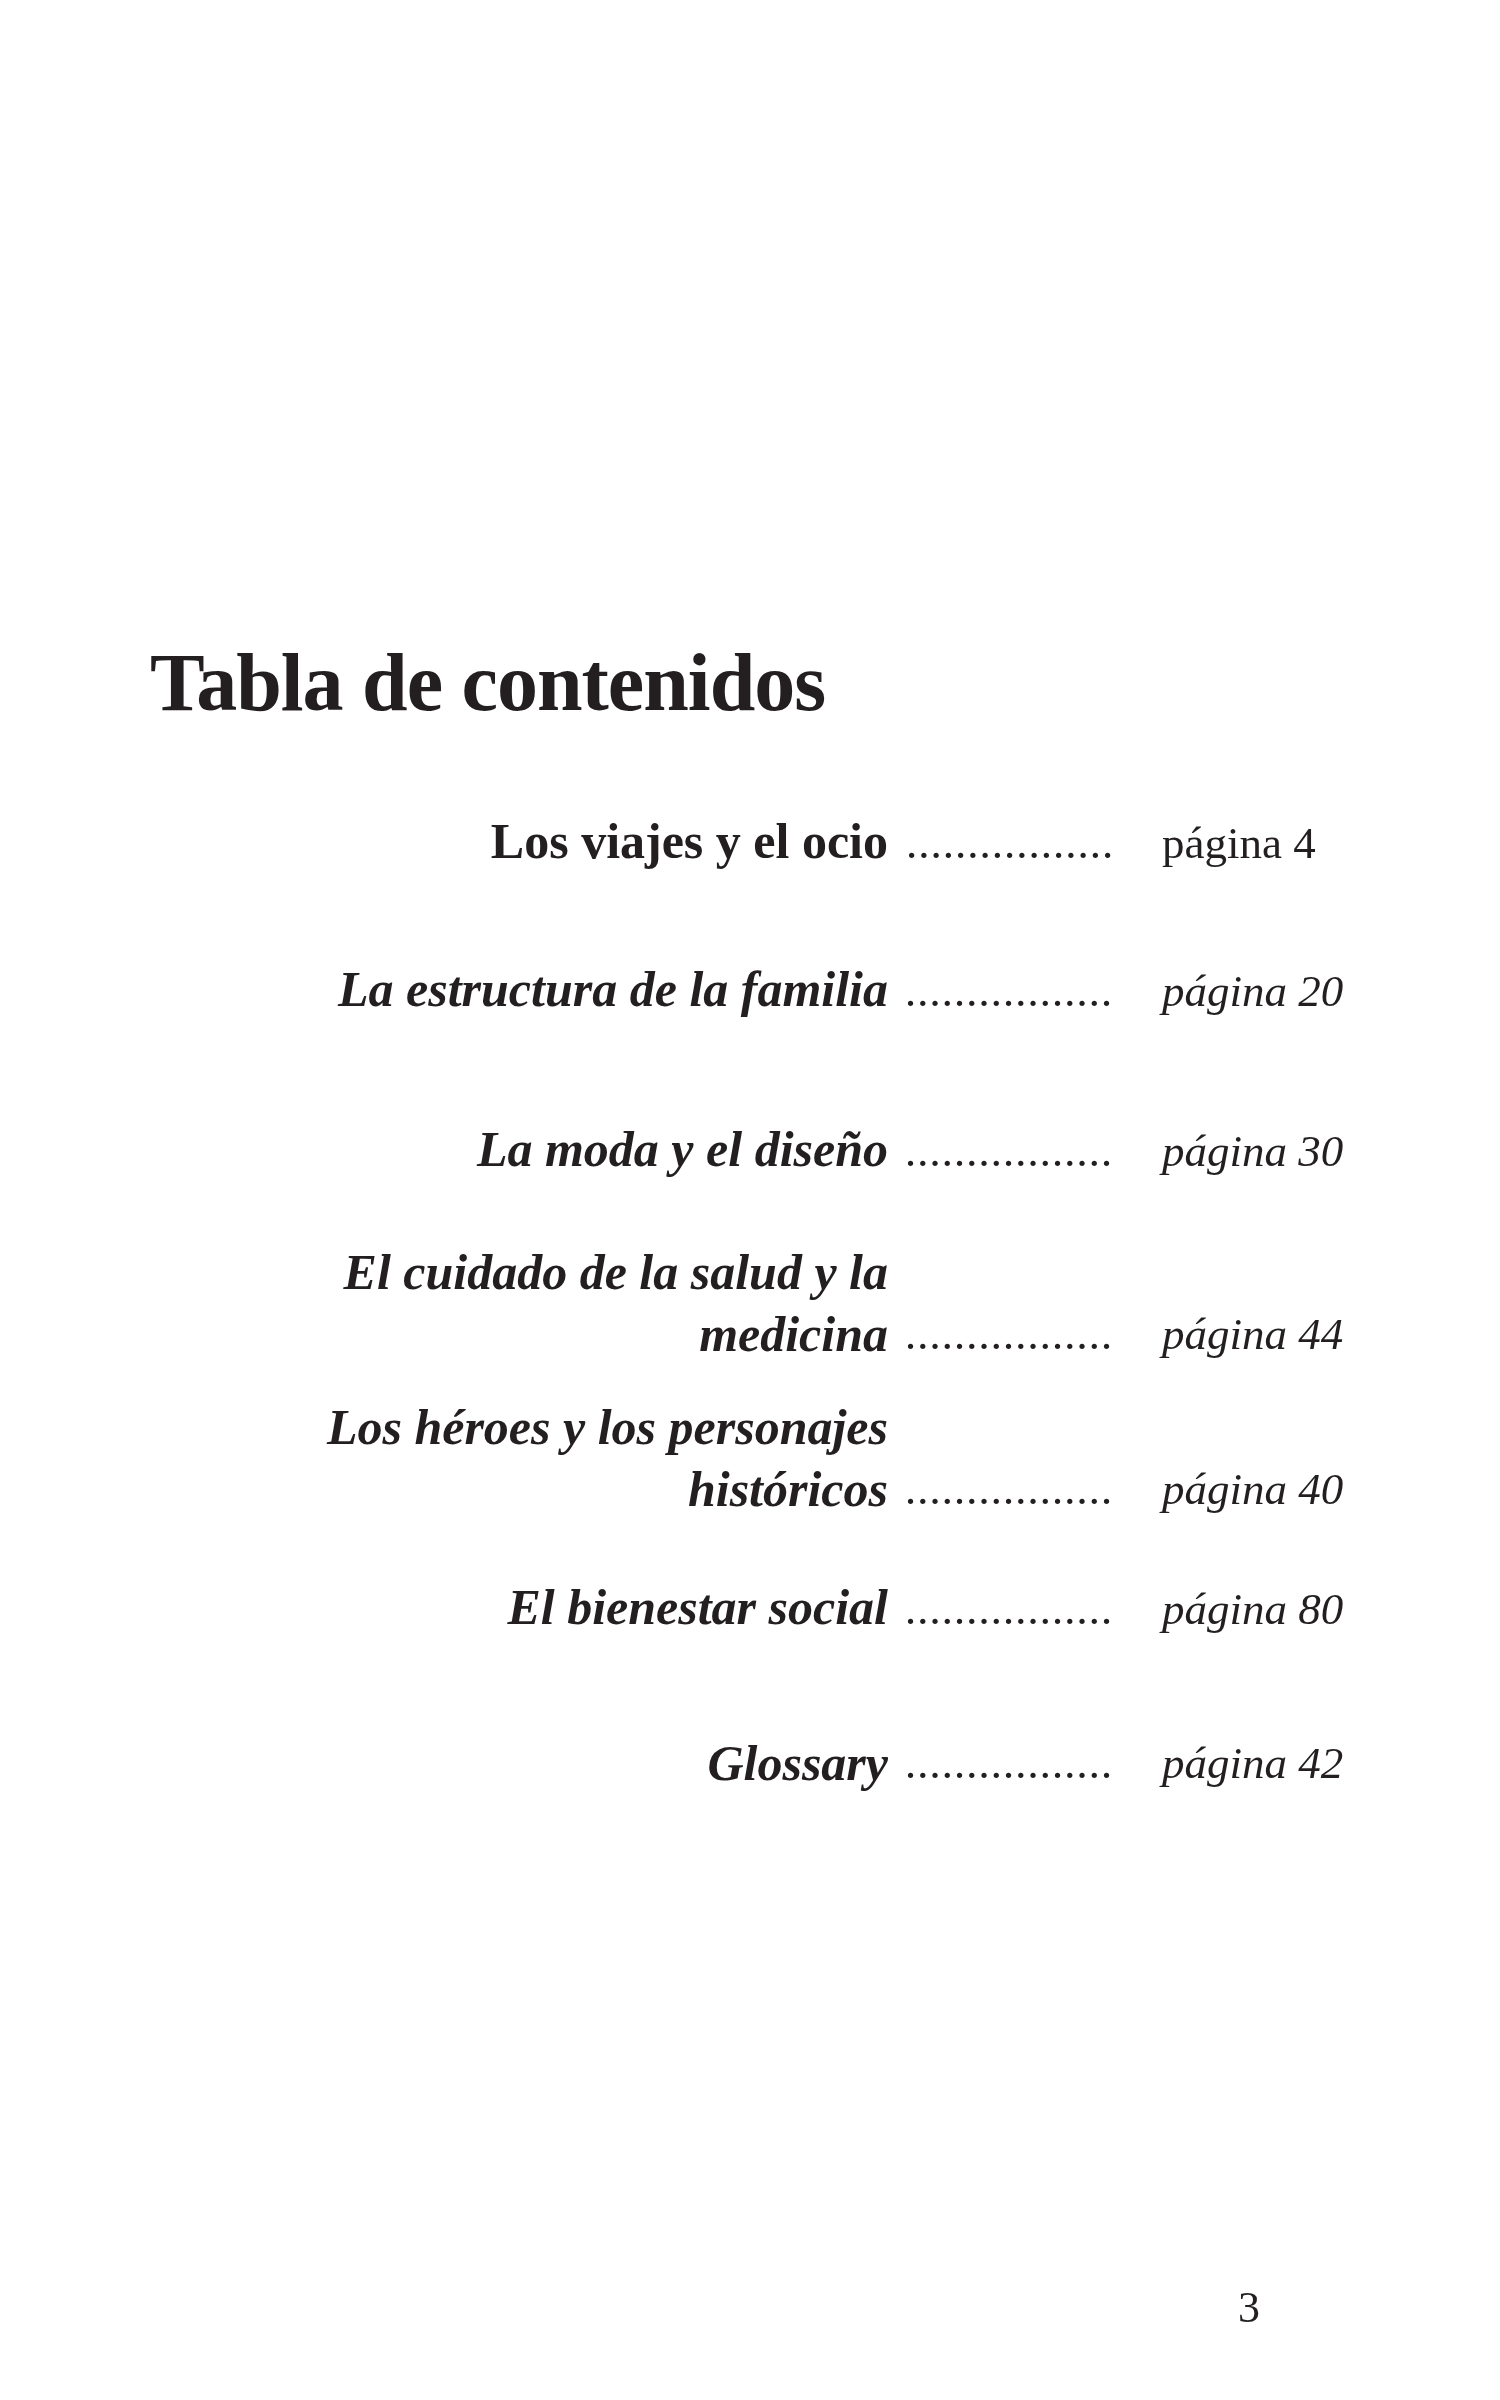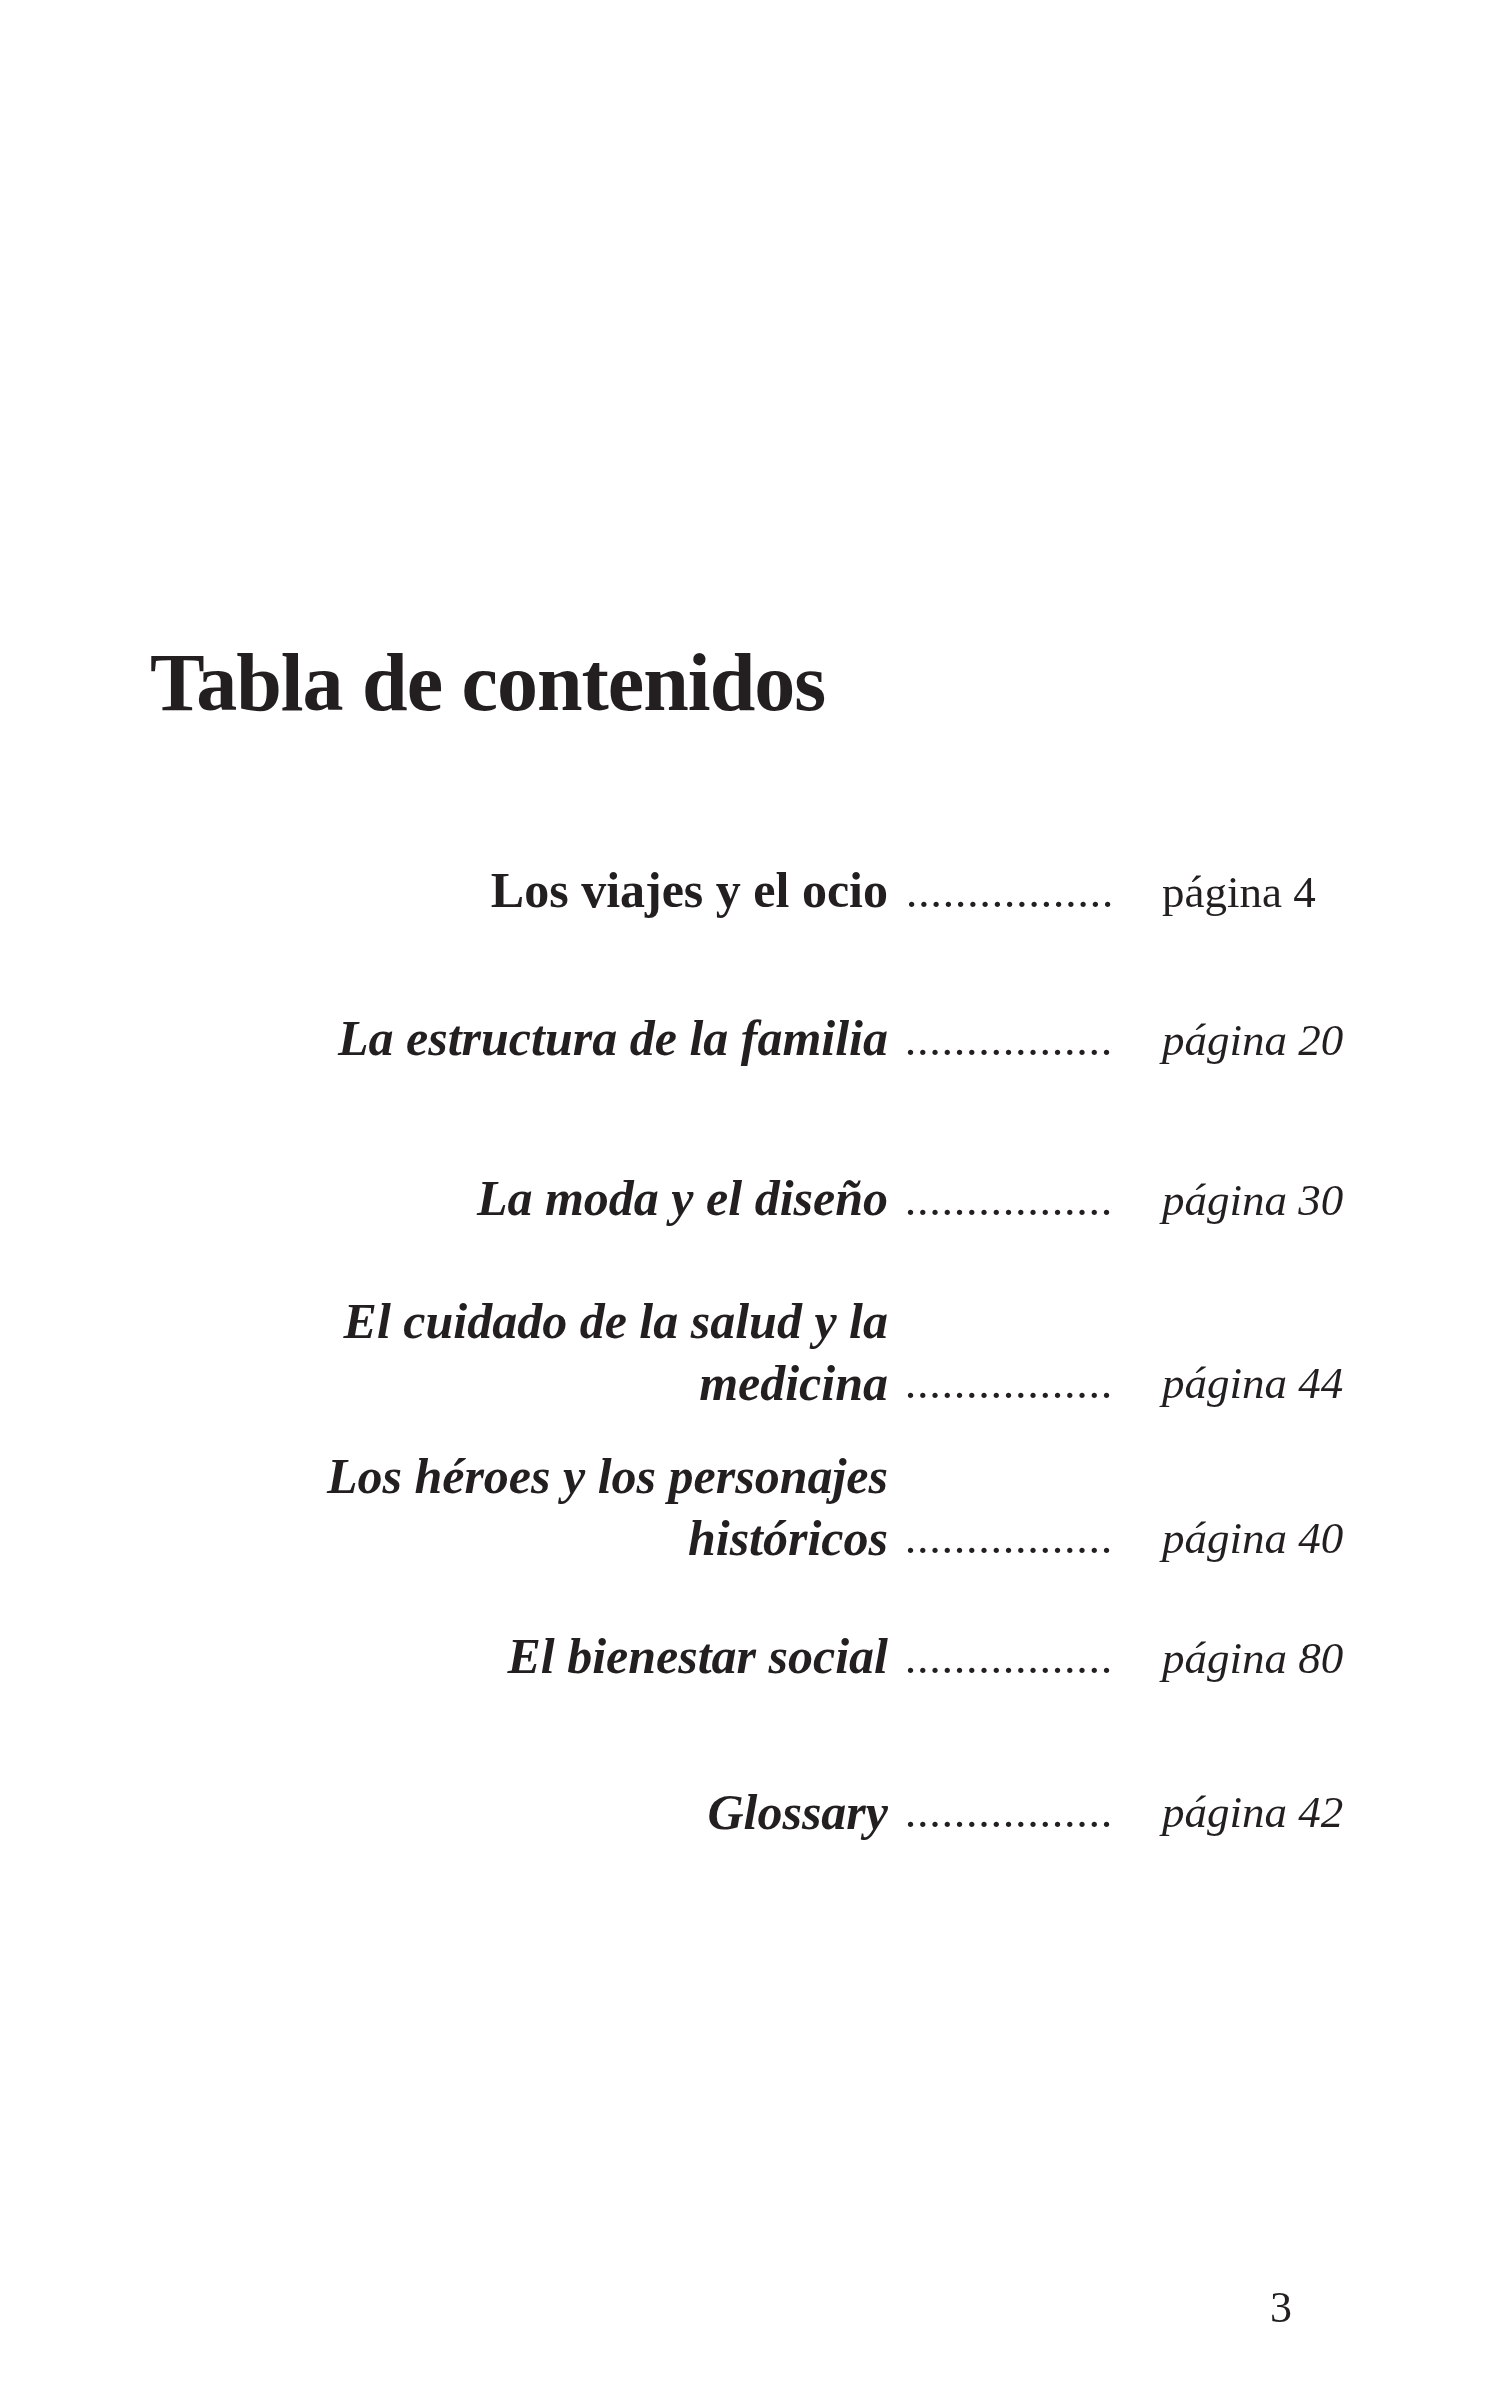--- a/index.html
+++ b/index.html
@@ -8,37 +8,36 @@
     background: #ffffff;
   }
   .page {
     position: relative;
     width: 1360px;
     height: 2400px;
     background: #ffffff;
     font-family: "Liberation Serif", "DejaVu Serif", serif;
     color: #231f20;
     overflow: hidden;
-    padding-left: 32px;
   }
   .title {
     position: absolute;
     left: 150px;
     top: 642px;
     margin: 0;
     font-size: 82px;
     line-height: 82px;
     font-weight: bold;
     letter-spacing: -1px;
     white-space: nowrap;
   }
   .toc {
     position: absolute;
     left: 170px;
-    top: 859px;
+    top: 810px;
     width: 1240px;
   }
   .toc-row {
     display: flex;
     align-items: baseline;
   }
   .toc-row--multi {
     align-items: flex-end;
   }
   .toc-row + .toc-row { margin-top: 84px; font-style: italic; }

